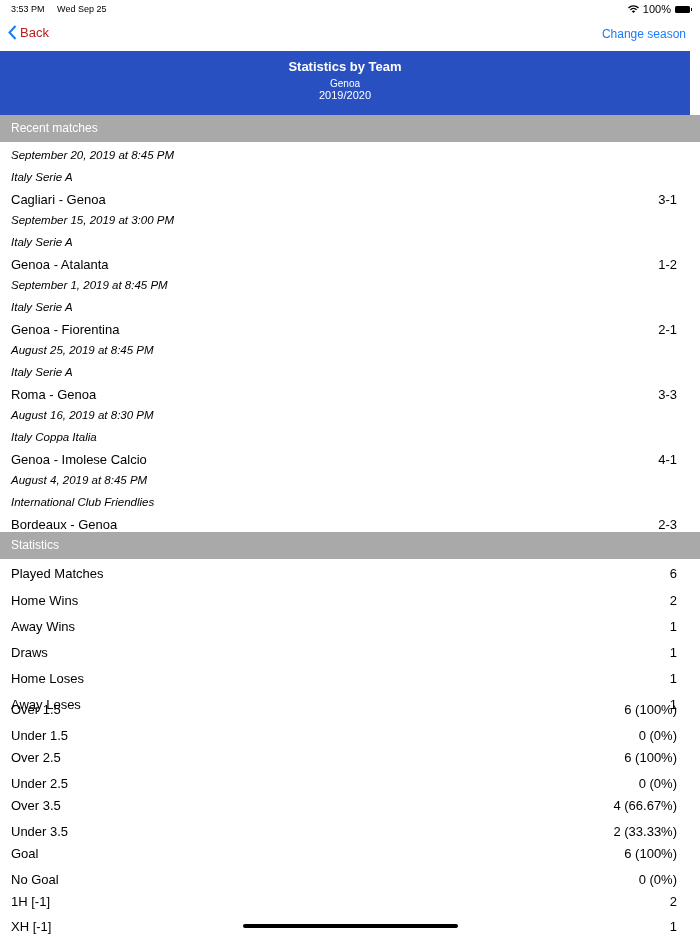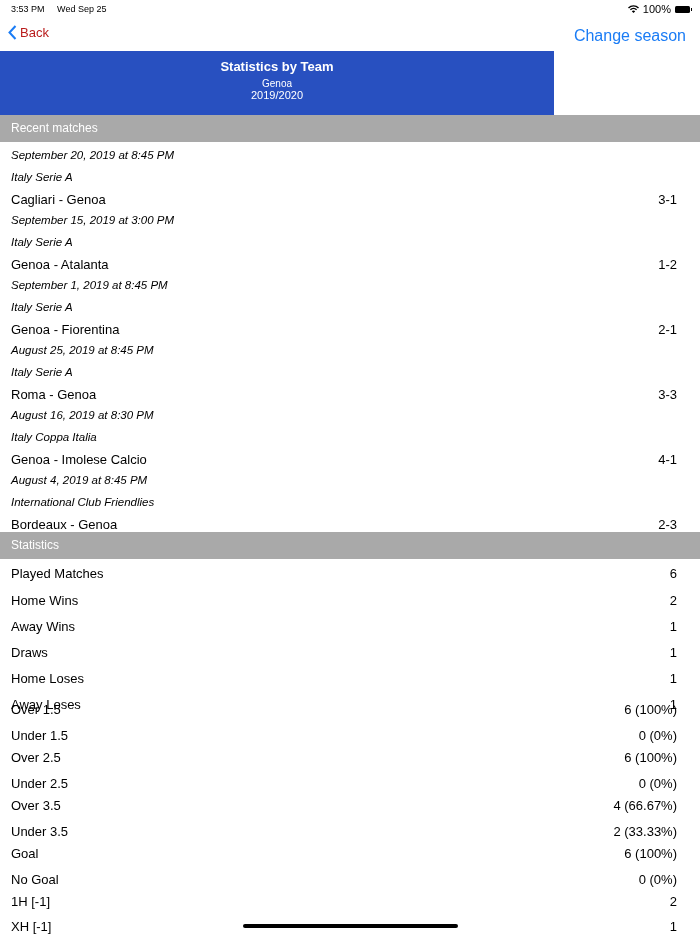--- a/index.html
+++ b/index.html
@@ -5,22 +5,22 @@
   * { box-sizing: border-box; margin: 0; padding: 0; }
   html, body { width: 700px; height: 934px; overflow: hidden; background: #ffffff; }
   body { font-family: "Liberation Sans", "DejaVu Sans", sans-serif; color: #000; position: relative; }
   .abs { position: absolute; }
   .status-left { left: 11px; top: 4px; font-size: 9px; color: #000; }
   .status-left span + span { margin-left: 10px; }
   .status-right { right: 10px; top: 3px; font-size: 11px; display: flex; align-items: center; gap: 4px; }
   .battery { width: 15px; height: 7px; background: #000; border-radius: 1.5px; position: relative; }
   .battery::after { content: ""; position: absolute; right: -2px; top: 2px; width: 1.5px; height: 3px; background: #000; }
   .nav-back { left: 8px; top: 25px; color: #b91c1c; font-size: 13px; display: flex; align-items: center; gap: 3px; cursor: pointer; }
-  .nav-right { right: 14px; top: 27px; color: #1a7cf5; font-size: 16px; cursor: pointer; }
-  .header { left: 0; top: 51px; width: 554px; height: 64px; background: #2850c0; color: #fff; text-align: center; }
+  .nav-right { right: 14px; top: 27px; color: #1a7cf5; font-size: 12px; cursor: pointer; }
+  .header { left: 0; top: 51px; width: 690px; height: 64px; background: #2850c0; color: #fff; text-align: center; }
   .header .t1 { font-weight: bold; font-size: 13px; margin-top: 8px; }
   .header .t2 { font-size: 10px; margin-top: 4px; }
   .header .t3 { font-size: 11px; margin-top: 0; }
   .section { left: 0; width: 700px; height: 27px; background: #a9a9a9; color: #fff; font-size: 12px; padding-left: 11px; line-height: 27px; }
   .line { left: 11px; width: 666px; display: flex; justify-content: space-between; }
   .small { font-size: 11.5px; font-style: italic; }
   .big { font-size: 13px; }
   .home-indicator { left: 243px; top: 924px; width: 215px; height: 4px; border-radius: 2px; background: #000; }
 </style>
 </head>

